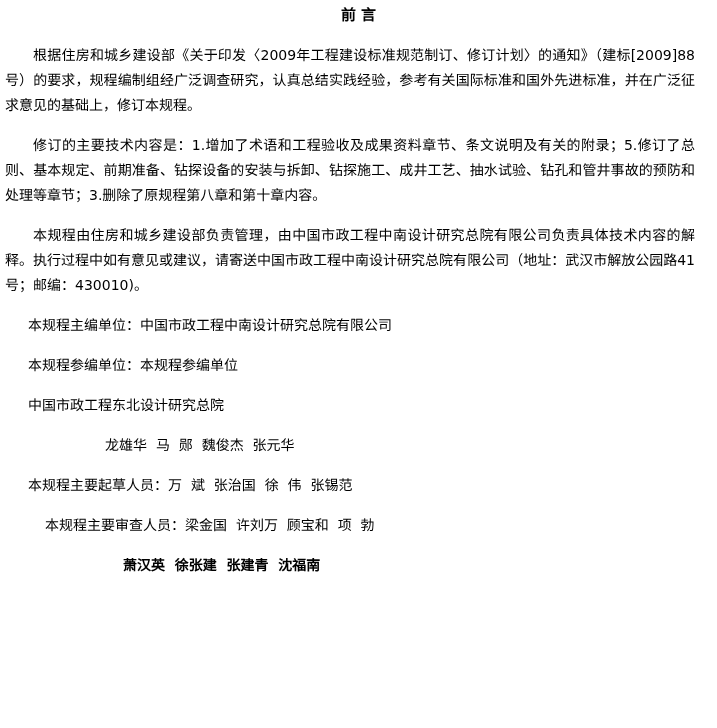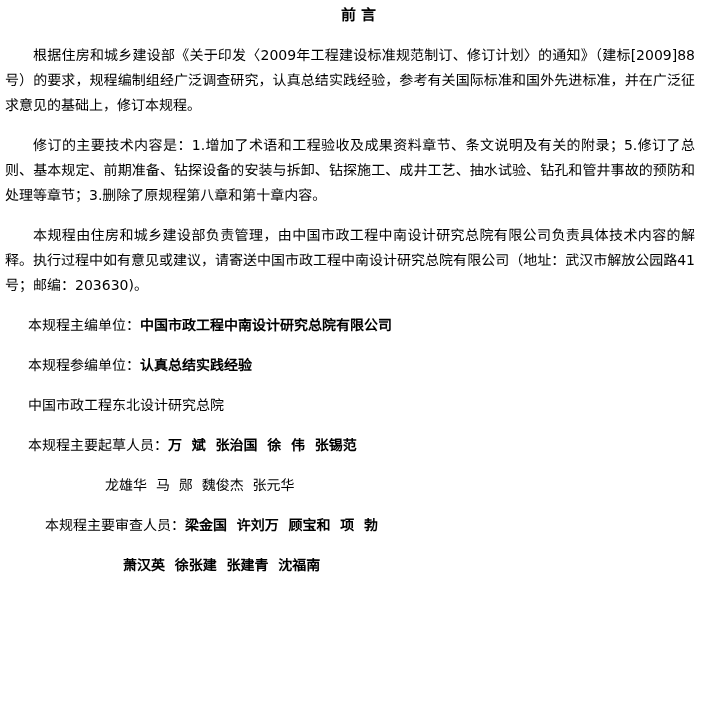--- a/index.html
+++ b/index.html
@@ -39,47 +39,47 @@
     white-space: pre-wrap;
   }
   .ind-2em   { padding-left: 23px; }   
   .ind-label2{ padding-left: 40px; }   
   .ind-names1{ padding-left: 100px; }  
   .ind-names2{ padding-left: 118px; font-weight: bold; }  
   .credit .label {
     font-weight: normal;
   }
   .credit .value {
-    font-weight: bold;
+    font-weight: normal;
   }
 </style>
 </head>
 <body>
 
 <div class="page">
 
   <h1 class="doc-title">前 言</h1>
 
   <p class="para indent">根据住房和城乡建设部《关于印发〈2009年工程建设标准规范制订、修订计划〉的通知》（建标[2009]88号）的要求，规程编制组经广泛调查研究，认真总结实践经验，参考有关国际标准和国外先进标准，并在广泛征求意见的基础上，修订本规程。</p>
 
 
   <p class="para indent">修订的主要技术内容是：1.增加了术语和工程验收及成果资料章节、条文说明及有关的附录；5.修订了总则、基本规定、前期准备、钻探设备的安装与拆卸、钻探施工、成井工艺、抽水试验、钻孔和管井事故的预防和处理等章节；3.删除了原规程第八章和第十章内容。</p>
 
-  <p class="para indent">本规程由住房和城乡建设部负责管理，由中国市政工程中南设计研究总院有限公司负责具体技术内容的解释。执行过程中如有意见或建议，请寄送中国市政工程中南设计研究总院有限公司（地址：武汉市解放公园路41号；邮编：203630)。</p>
+  <p class="para indent">本规程由住房和城乡建设部负责管理，由中国市政工程中南设计研究总院有限公司负责具体技术内容的解释。执行过程中如有意见或建议，请寄送中国市政工程中南设计研究总院有限公司（地址：武汉市解放公园路41号；邮编：430010)。</p>
 
   <p class="credit ind-2em"><span class="label">本规程主编单位：</span><span class="value">中国市政工程中南设计研究总院有限公司</span></p>
 
-  <p class="credit ind-2em"><span class="label">本规程参编单位：</span><span class="value">认真总结实践经验</span></p>
+  <p class="credit ind-2em"><span class="label">本规程参编单位：</span><span class="value">本规程参编单位</span></p>
 
   <p class="credit ind-2em">中国市政工程东北设计研究总院</p>
 
 
+  <p class="credit ind-names1">龙雄华  马  郧  魏俊杰  张元华</p>
+
   <p class="credit ind-2em"><span class="label">本规程主要起草人员：</span><span class="value">万  斌  张治国  徐  伟  张锡范</span></p>
-
-  <p class="credit ind-names1">龙雄华  马  郧  魏俊杰  张元华</p>
 
   <p class="credit ind-label2"><span class="label">本规程主要审查人员：</span><span class="value">梁金国  许刘万  顾宝和  项  勃</span></p>
 
   <p class="credit ind-names2">萧汉英  徐张建  张建青  沈福南</p>
 
   <p class="credit ind-names2">刘汉臣</p>
 
 </div>
 
 </body></html>

